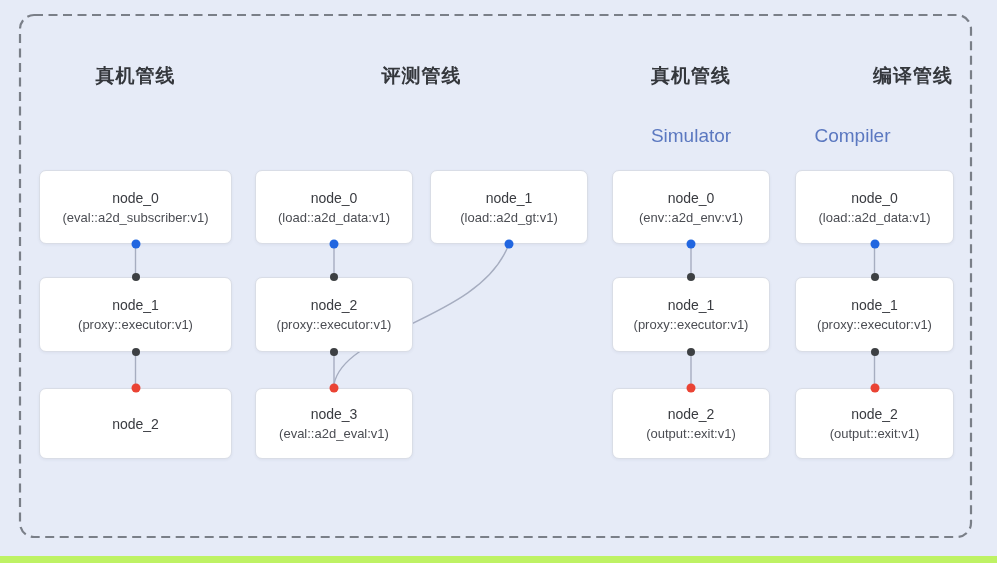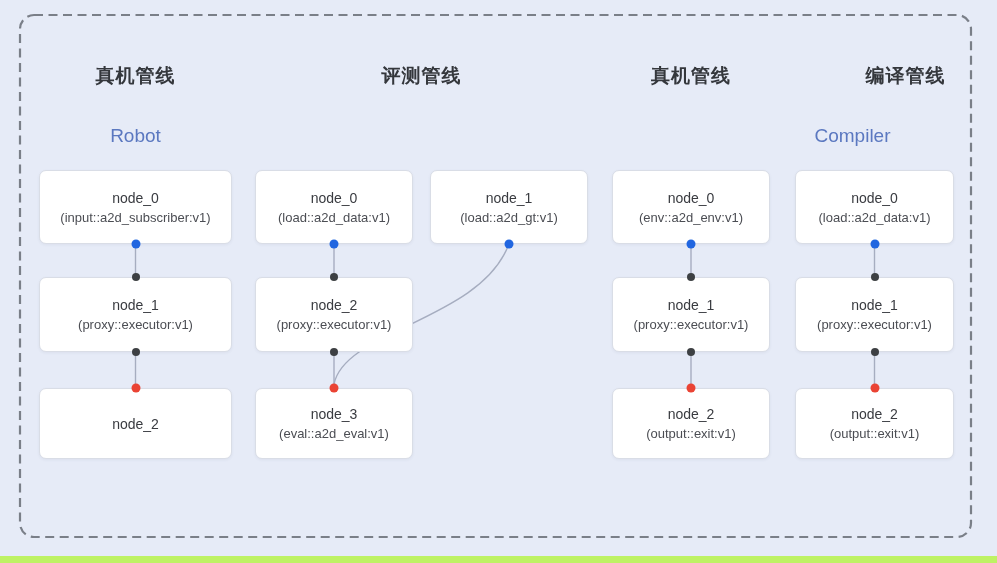--- a/index.html
+++ b/index.html
@@ -53,25 +53,24 @@
     <path class="edge" d="M508.5 245 C480 320 345 330 334 384"></path>
 
     <path class="edge" d="M691 244 L691 277"></path>
     <path class="edge" d="M691 352 L691 388"></path>
 
     <path class="edge" d="M874.5 244 L874.5 277"></path>
     <path class="edge" d="M874.5 352 L874.5 388"></path>
   </svg>
 
   <div class="title-zh" style="left:39px;top:62px;width:193px;">真机管线</div>
-  <div class="title-en" style="left:39px;top:122px;width:193px;">Robot</div>
 
   <div class="node-box" style="left:39px;top:170px;width:193px;height:74px;">
     <div class="node-name">node_0</div>
-    <div class="node-detail">(input::a2d_subscriber:v1)</div>
+    <div class="node-detail">(eval::a2d_subscriber:v1)</div>
   </div>
   <div class="node-box" style="left:39px;top:277px;width:193px;height:75px;">
     <div class="node-name">node_1</div>
     <div class="node-detail">(proxy::executor:v1)</div>
   </div>
   <div class="node-box" style="left:39px;top:388px;width:193px;height:71px;">
     <div class="node-name">node_2</div>
   </div>
   <div class="dot dot-blue" style="left:135.5px;top:244px;"></div>
   <div class="dot dot-black" style="left:135.5px;top:277px;"></div>
@@ -96,39 +95,40 @@
     <div class="node-name">node_3</div>
     <div class="node-detail">(eval::a2d_eval:v1)</div>
   </div>
   <div class="dot dot-blue" style="left:334px;top:244px;"></div>
   <div class="dot dot-blue" style="left:508.5px;top:244px;"></div>
   <div class="dot dot-black" style="left:334px;top:277px;"></div>
   <div class="dot dot-black" style="left:334px;top:352px;"></div>
   <div class="dot dot-red" style="left:334px;top:388px;"></div>
 
   <div class="title-zh" style="left:612px;top:62px;width:158px;">真机管线</div>
+  <div class="title-en" style="left:612px;top:122px;width:158px;">Simulator</div>
 
   <div class="node-box" style="left:612px;top:170px;width:158px;height:74px;">
     <div class="node-name">node_0</div>
     <div class="node-detail">(env::a2d_env:v1)</div>
   </div>
   <div class="node-box" style="left:612px;top:277px;width:158px;height:75px;">
     <div class="node-name">node_1</div>
     <div class="node-detail">(proxy::executor:v1)</div>
   </div>
   <div class="node-box" style="left:612px;top:388px;width:158px;height:71px;">
     <div class="node-name">node_2</div>
     <div class="node-detail">(output::exit:v1)</div>
   </div>
   <div class="dot dot-blue" style="left:691px;top:244px;"></div>
   <div class="dot dot-black" style="left:691px;top:277px;"></div>
   <div class="dot dot-black" style="left:691px;top:352px;"></div>
   <div class="dot dot-red" style="left:691px;top:388px;"></div>
 
-  <div class="title-zh" style="left:826px;top:62px;width:159px;">编译管线</div>
+  <div class="title-zh" style="left:794px;top:62px;width:159px;text-align:right;">编译管线</div>
   <div class="title-en" style="left:773px;top:122px;width:159px;">Compiler</div>
 
   <div class="node-box" style="left:795px;top:170px;width:159px;height:74px;">
     <div class="node-name">node_0</div>
     <div class="node-detail">(load::a2d_data:v1)</div>
   </div>
   <div class="node-box" style="left:795px;top:277px;width:159px;height:75px;">
     <div class="node-name">node_1</div>
     <div class="node-detail">(proxy::executor:v1)</div>
   </div>

